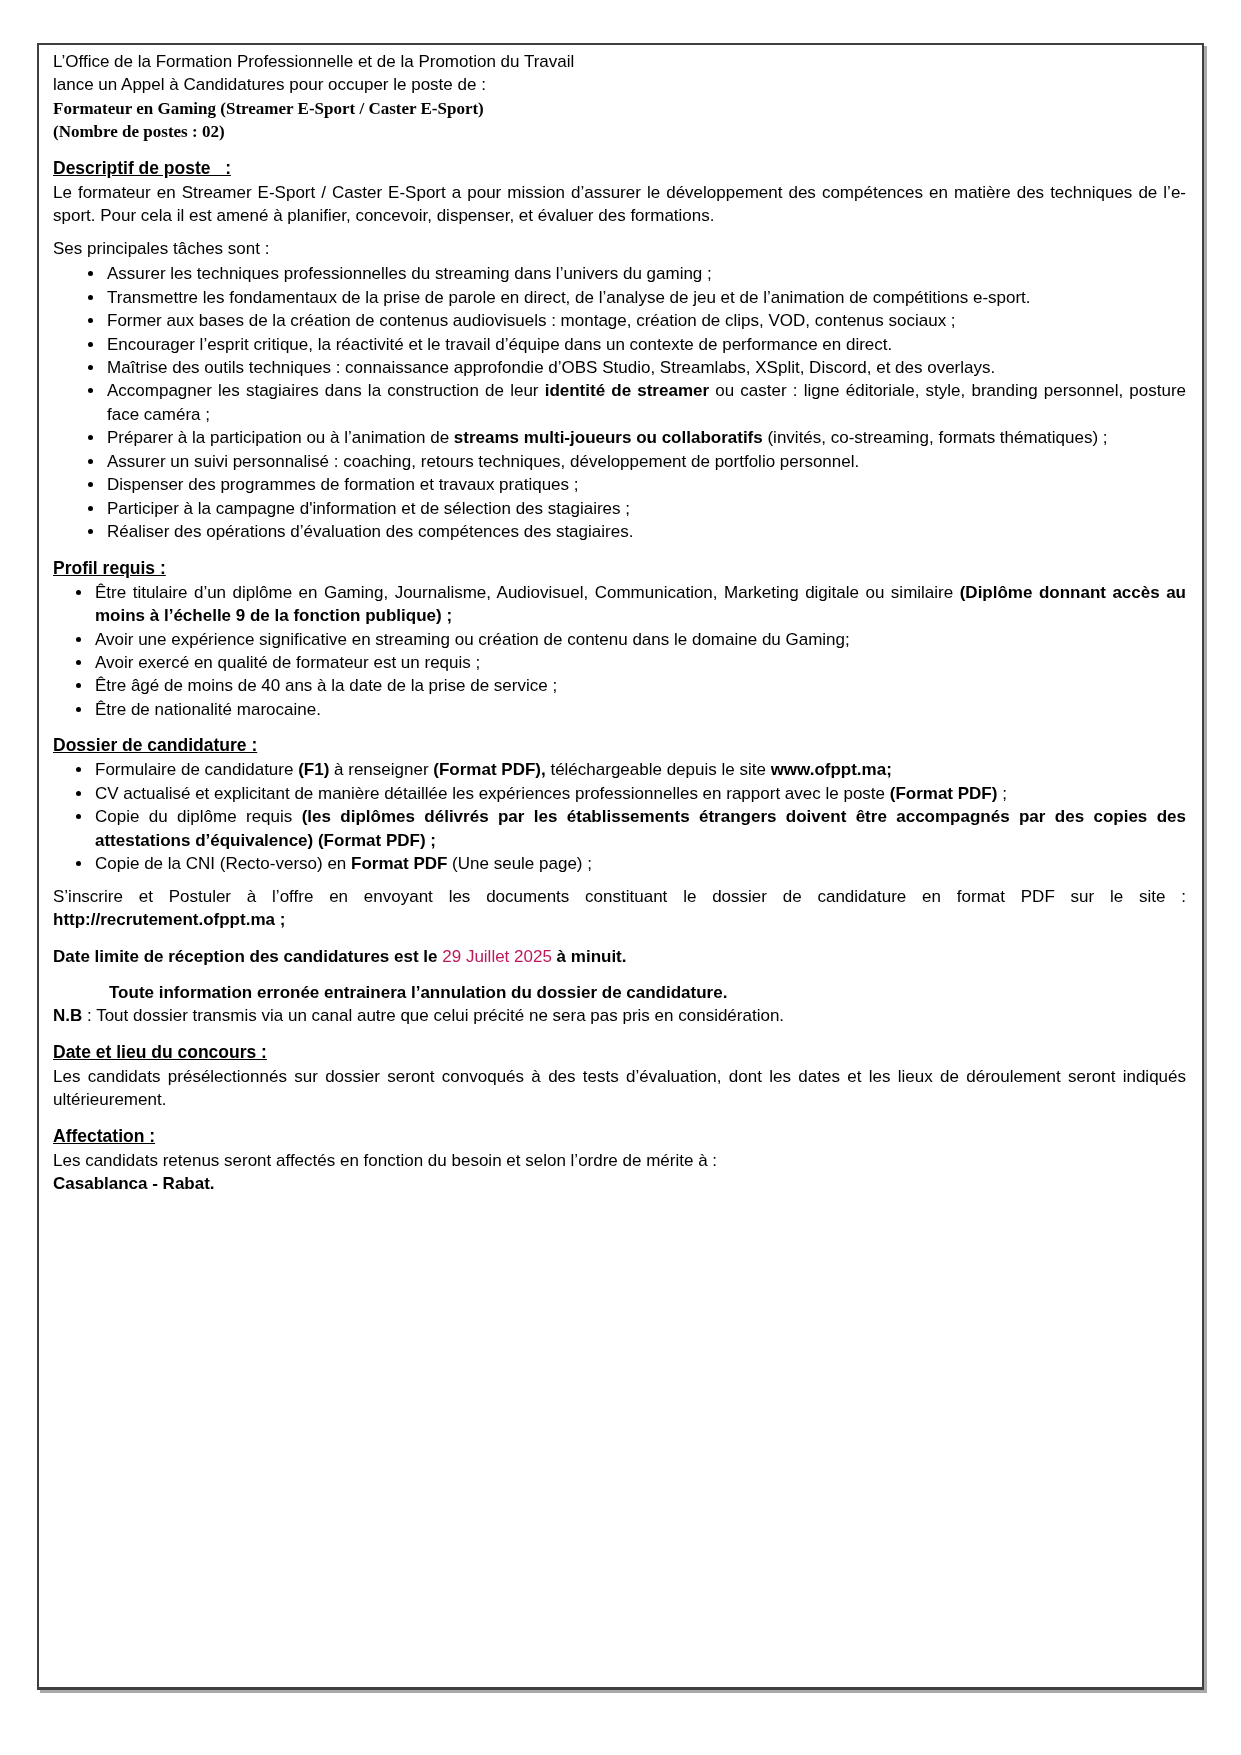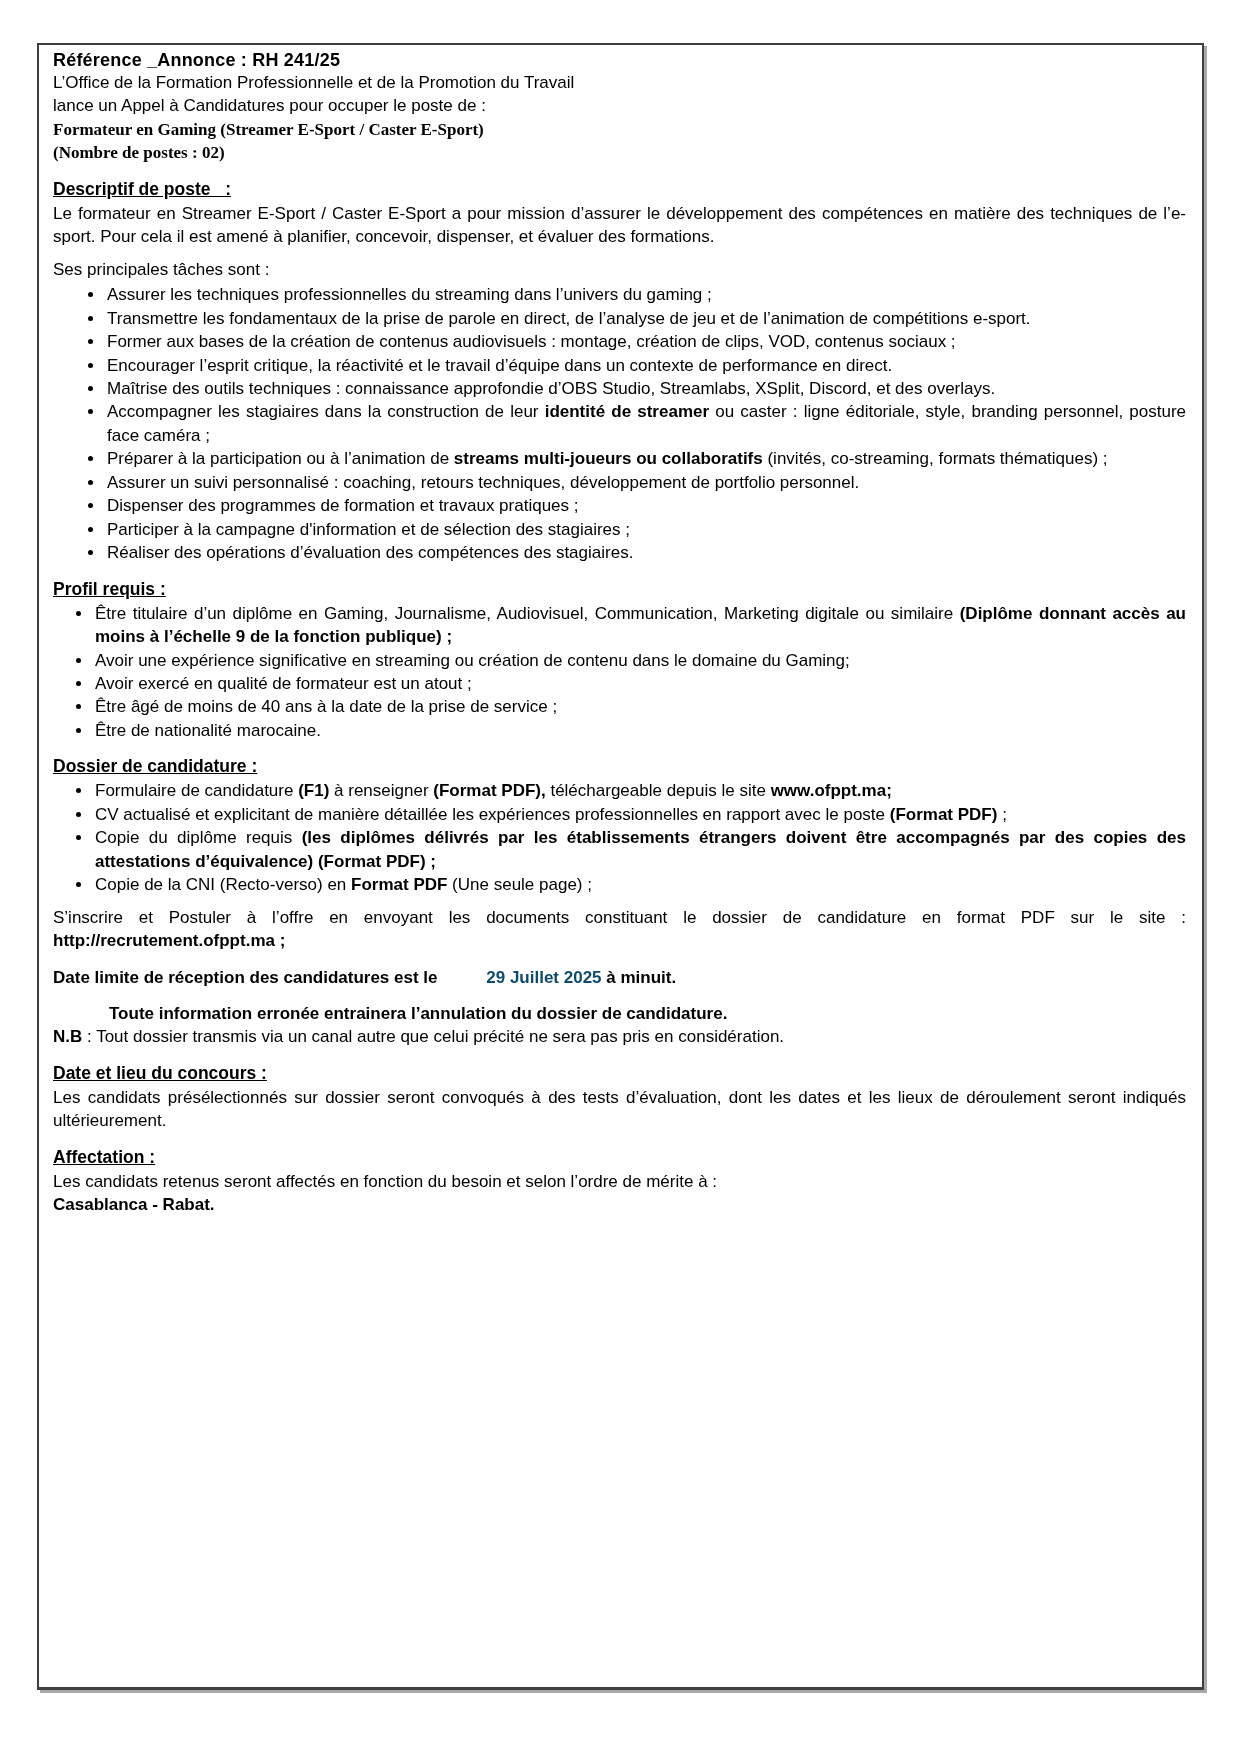--- a/index.html
+++ b/index.html
@@ -99,21 +99,20 @@
   .gap-sm { height: 9px; }
   .gap-md { height: 13px; }
   .nb-indent { margin-left: 56px !important; }
   .bold-line { font-weight: bold; }
 </style>
 </head>
 <body>
 
 <div class="sheet content">
 
-  <div class="reference">Référence _Annonce : RH 241/25</div>
 
 
   <p class="center intro no-just">
     <span>L’Office de la Formation Professionnelle et de la Promotion du Travail</span><br>
     <span>lance un Appel à Candidatures pour occuper le poste de :</span>
   </p>
 
   <p class="center job-title no-just">
     <span>Formateur en Gaming (Streamer E-Sport / Caster E-Sport)</span><br>
     <span>(Nombre de postes : 02)</span>
@@ -135,38 +134,38 @@
       <li><span>Assurer un suivi personnalisé : coaching, retours techniques, développement de portfolio personnel.</span></li>
       <li><span>Dispenser des programmes de formation et travaux pratiques ;</span></li>
       <li><span>Participer à la campagne d'information et de sélection des stagiaires ;</span></li>
       <li><span>Réaliser des opérations d’évaluation des compétences des stagiaires.</span></li>
     </ul>
 
   <div class="section-heading">Profil requis :</div>
   <ul class="doc-list tight">
       <li><span>Être titulaire d’un diplôme en Gaming, Journalisme, Audiovisuel, Communication, Marketing digitale ou similaire </span><span style="font-weight: bold;">(Diplôme donnant accès au moins à l’échelle 9 de la fonction publique) ;</span></li>
       <li><span>Avoir une expérience significative en streaming ou création de contenu dans le domaine du Gaming;</span></li>
-      <li><span>Avoir exercé en qualité de formateur est un atout ;</span></li>
+      <li><span>Avoir exercé en qualité de formateur est un requis ;</span></li>
       <li><span>Être âgé de moins de 40 ans à la date de la prise de service ;</span></li>
       <li><span>Être de nationalité marocaine.</span></li>
     </ul>
 
   <div class="section-heading">Dossier de candidature :</div>
   <ul class="doc-list tight">
       <li><span>Formulaire de candidature </span><span style="font-weight: bold;">(F1)</span><span> à renseigner </span><span style="font-weight: bold;">(Format PDF),</span><span> téléchargeable depuis le site </span><span style="font-weight: bold;">www.ofppt.ma;</span></li>
       <li><span>CV actualisé et explicitant de manière détaillée les expériences professionnelles en rapport avec le poste </span><span style="font-weight: bold;">(Format PDF)</span><span> ;</span></li>
       <li><span>Copie du diplôme requis </span><span style="font-weight: bold;">(les diplômes délivrés par les établissements étrangers doivent être accompagnés par des copies des attestations d’équivalence) (Format PDF) ;</span></li>
       <li><span>Copie de la CNI (Recto-verso) en </span><span style="font-weight: bold;">Format PDF</span><span> (Une seule page) ;</span></li>
     </ul>
 
   <div class="gap-sm"></div>
   <p><span>S’inscrire et Postuler à l’offre en envoyant les documents constituant le dossier de candidature en format PDF sur le site : </span><span style="font-weight: bold;">http://recrutement.ofppt.ma ;</span></p>
 
   <div class="gap-md"></div>
-  <p class="no-just"><span style="font-weight: bold;">Date limite de réception des candidatures est le </span><span style="font-weight: bold; color: #0c4a6e; margin-left: 44px;">29 Juillet 2025</span><span style="font-weight: bold;"> à minuit.</span></p>
+  <p class="no-just"><span style="font-weight: bold;">Date limite de réception des candidatures est le </span><span style="font-weight: normal; color: #be185d;">29 Juillet 2025</span><span style="font-weight: bold;"> à minuit.</span></p>
 
   <div class="gap-md"></div>
   <p class="no-just nb-indent"><span style="font-weight: bold;">Toute information erronée entrainera l’annulation du dossier de candidature.</span></p>
   <p class="no-just"><span style="font-weight: bold;">N.B</span><span> : Tout dossier transmis via un canal autre que celui précité ne sera pas pris en considération.</span></p>
 
   <div class="section-heading">Date et lieu du concours :</div>
   <p>Les candidats présélectionnés sur dossier seront convoqués à des tests d’évaluation, dont les dates et les lieux de déroulement seront indiqués ultérieurement.</p>
 
   <div class="section-heading">Affectation :</div>
   <p class="no-just">Les candidats retenus seront affectés en fonction du besoin et selon l’ordre de mérite à :</p>

